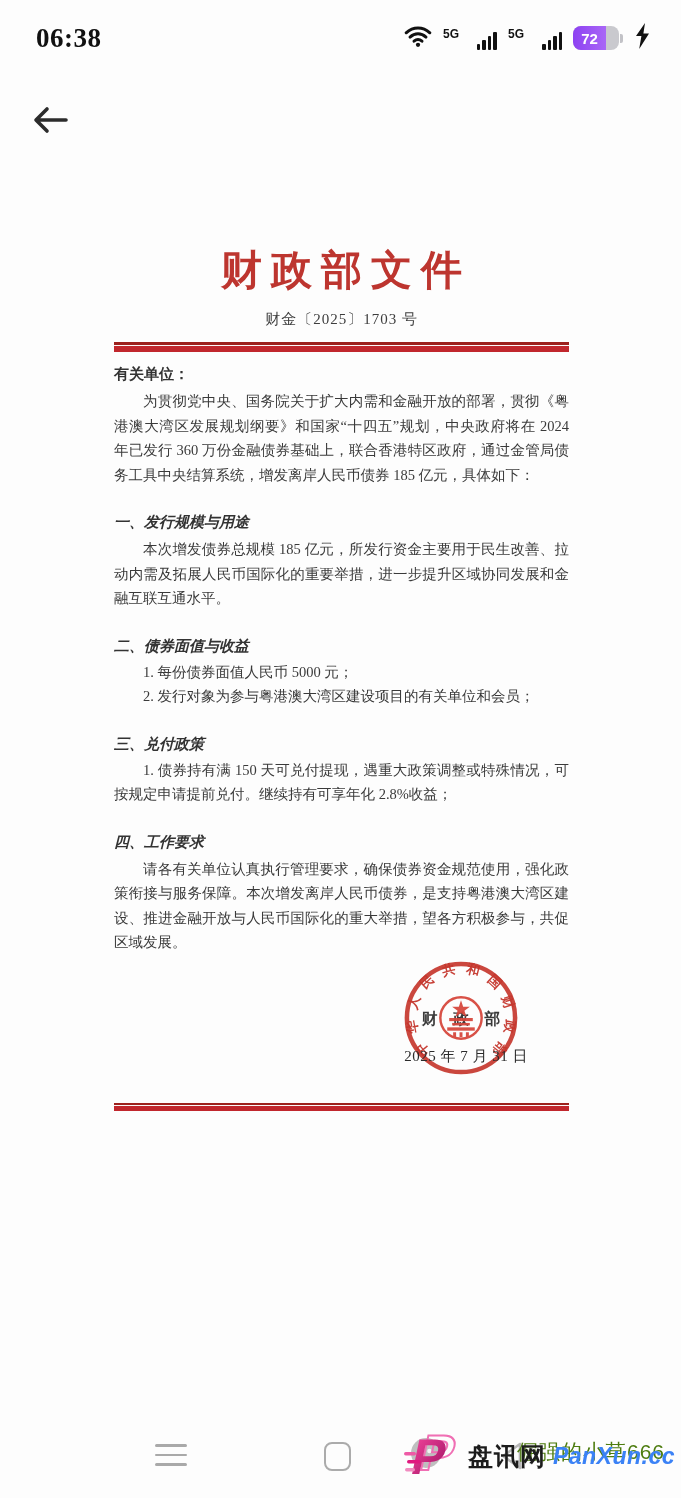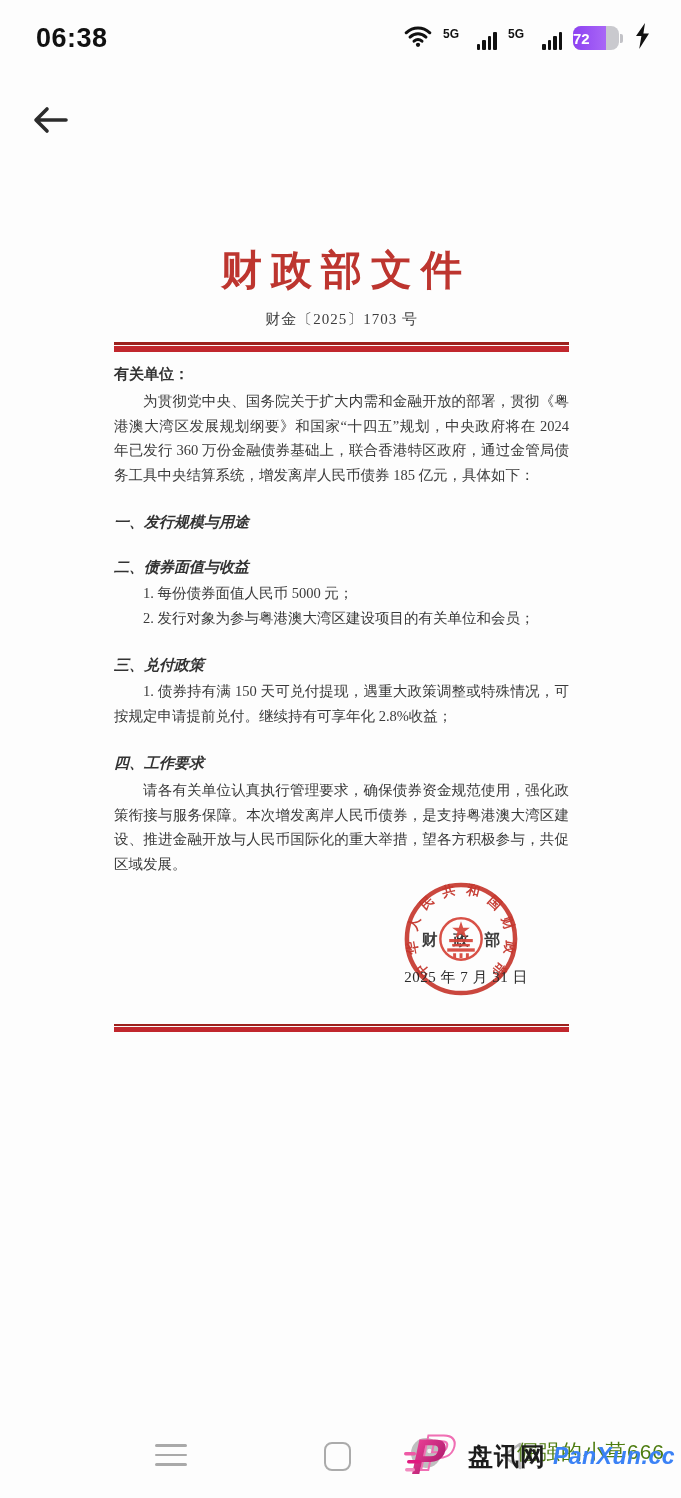--- a/index.html
+++ b/index.html
@@ -11,35 +11,35 @@
     color:#222;
     overflow:hidden;
   }
 
   
   .status-bar {
     position:absolute; top:16px; left:0; right:0; height:44px;
     display:flex; align-items:center; justify-content:space-between;
     padding:0 30px 0 36px;
   }
-  .status-time { font-size:27px; font-weight:700; color:#111; letter-spacing:.5px; }
+  .status-time { font-size:27px; font-weight:700; color:#111; letter-spacing:.5px;font-family:Liberation Serif, serif; }
   .status-icons { display:flex; align-items:center; gap:11px; }
   .sig { display:flex; align-items:flex-end; gap:16px; }
   .sig .sig-label { font-size:12px; font-weight:700; color:#111; margin-right:2px; margin-bottom:9px; }
   .sig .bars { display:flex; align-items:flex-end; gap:2px; }
   .sig .bar { width:3.5px; background:#111; border-radius:1px; }
   .battery { position:relative; display:flex; align-items:center; }
   .battery-body {
     width:46px; height:24px; border-radius:8px; overflow:hidden;
     background:#c9c9ce; position:relative;
   }
   .battery-fill {
     position:absolute; left:0; top:0; bottom:0; width:72%;
     background:linear-gradient(90deg,#8d41f2,#a967f6);
-    display:flex; align-items:center; 
+    display:flex; align-items:center; justify-content:center;
   }
   .battery-fill span { color:#fff; font-size:15px; font-weight:700; }
   .battery-cap { width:3px; height:9px; background:#c2c2c7; border-radius:0 2px 2px 0; margin-left:1px; }
 
   
   .back-btn { position:absolute; top:102px; left:30px; width:40px; height:40px; cursor:pointer; }
 
   
   .doc {
     position:absolute; top:246px; left:114px; width:455px;
@@ -153,20 +153,21 @@
 
   <div class="doc-title">财政部文件</div>
   <div class="doc-number">财金〔2025〕1703 号</div>
   <div class="red-rule"></div>
 
 
   <div class="salutation">有关单位：</div>
   <div class="para">为贯彻党中央、国务院关于扩大内需和金融开放的部署，贯彻《粤港澳大湾区发展规划纲要》和国家“十四五”规划，中央政府将在 2024 年已发行 360 万份金融债券基础上，联合香港特区政府，通过金管局债务工具中央结算系统，增发离岸人民币债券 185 亿元，具体如下：</div>
 
   <div class="sec-head">一、发行规模与用途</div>
+  <div class="para">本次增发债券总规模 185 亿元，所发行资金主要用于民生改善、拉动内需及拓展人民币国际化的重要举措，进一步提升区域协同发展和金融互联互通水平。</div>
 
   <div class="sec-head">二、债券面值与收益</div>
   <div class="item" style="margin-top:4px">1. 每份债券面值人民币 5000 元；</div>
   <div class="item">2. 发行对象为参与粤港澳大湾区建设项目的有关单位和会员；</div>
 
   <div class="sec-head">三、兑付政策</div>
   <div class="item" style="margin-top:4px">1. 债券持有满 150 天可兑付提现，遇重大政策调整或特殊情况，可按规定申请提前兑付。继续持有可享年化 2.8%收益；</div>
 
   <div class="sec-head">四、工作要求</div>
   <div class="para">请各有关单位认真执行管理要求，确保债券资金规范使用，强化政策衔接与服务保障。本次增发离岸人民币债券，是支持粤港澳大湾区建设、推进金融开放与人民币国际化的重大举措，望各方积极参与，共促区域发展。</div>

